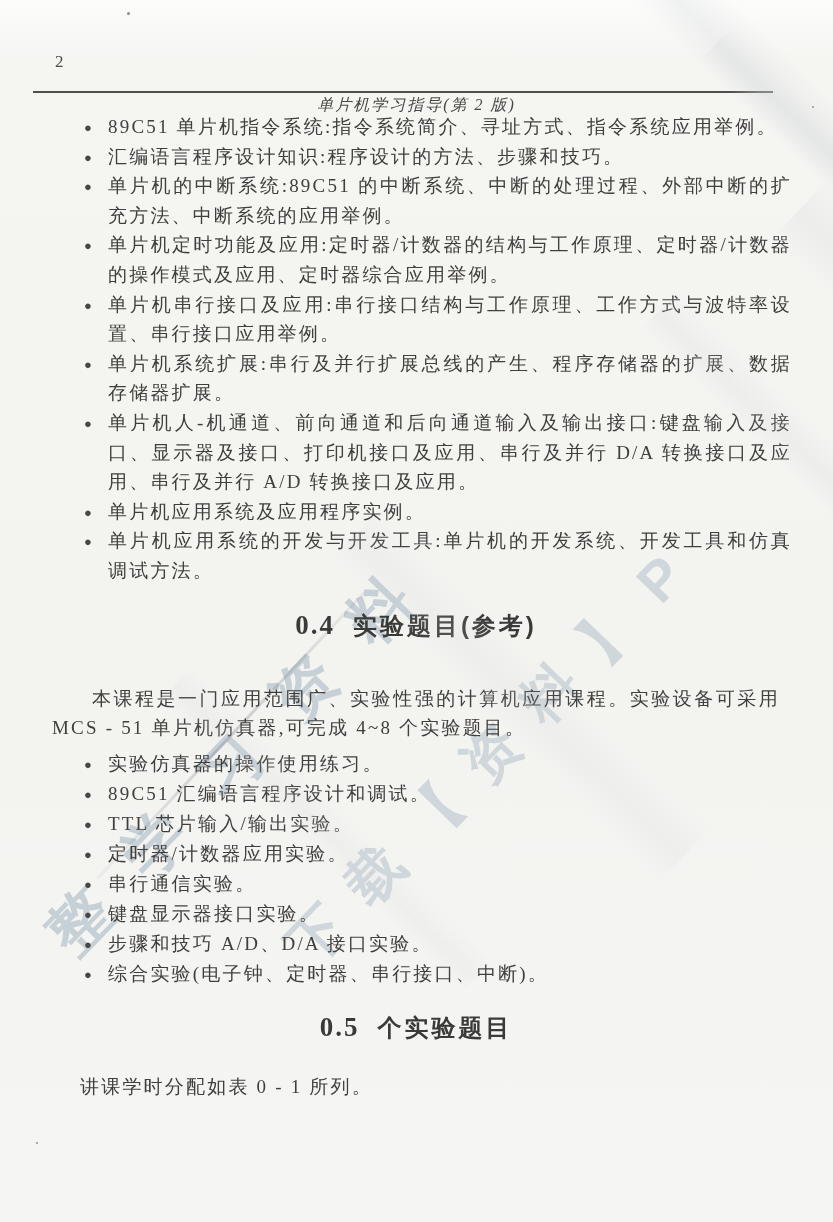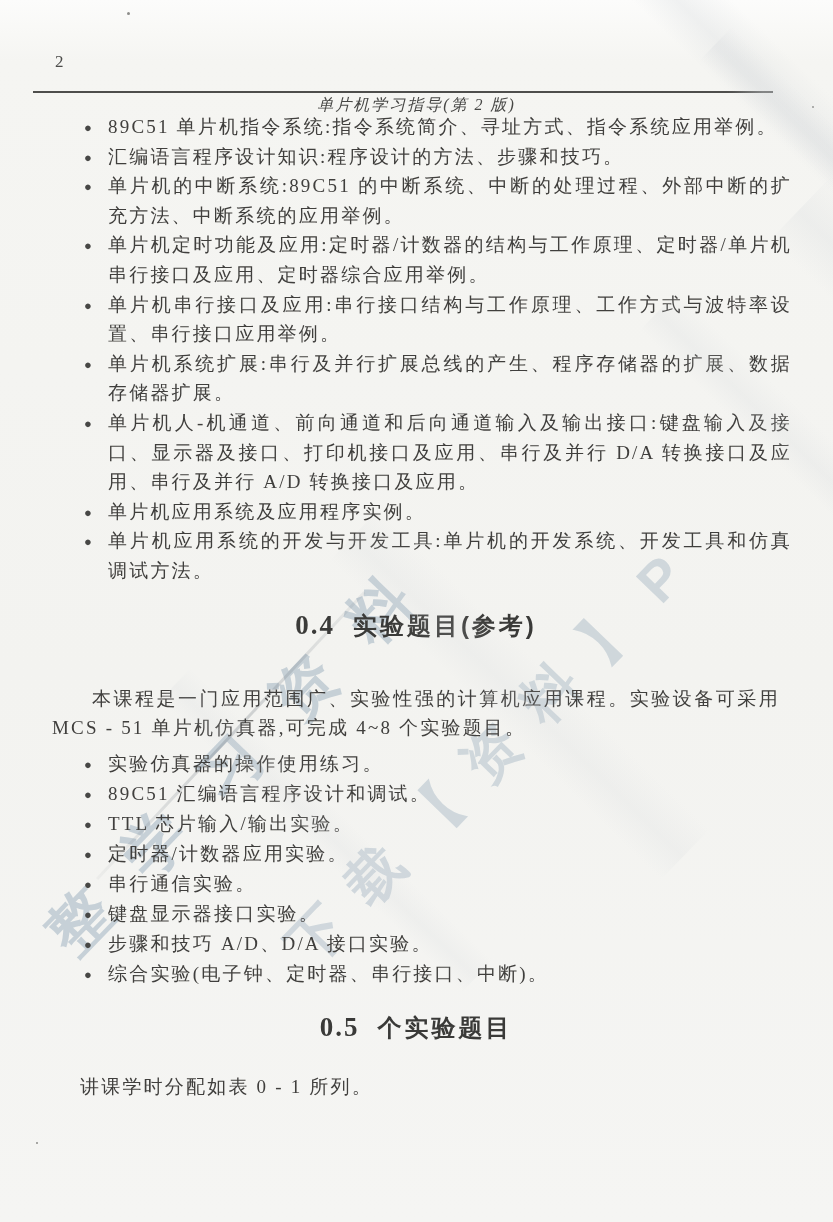--- a/index.html
+++ b/index.html
@@ -69,21 +69,21 @@
   <div class="page-number">2</div>
   <div class="running-title">单片机学习指导(第 2 版)</div>
   <div class="header-rule"></div>
 
   <div class="content">
 
     <ul class="topic-list bt">
       <li><span class="bullet">●</span><span>89C51 单片机指令系统:指令系统简介、寻址方式、指令系统应用举例。</span></li>
       <li><span class="bullet">●</span><span>汇编语言程序设计知识:程序设计的方法、步骤和技巧。</span></li>
       <li><span class="bullet">●</span><span>单片机的中断系统:89C51 的中断系统、中断的处理过程、外部中断的扩充方法、中断系统的应用举例。</span></li>
-      <li><span class="bullet">●</span><span>单片机定时功能及应用:定时器/计数器的结构与工作原理、定时器/单片机串行接口及应用、定时器综合应用举例。</span></li>
+      <li><span class="bullet">●</span><span>单片机定时功能及应用:定时器/计数器的结构与工作原理、定时器/计数器的操作模式及应用、定时器综合应用举例。</span></li>
       <li><span class="bullet">●</span><span>单片机串行接口及应用:串行接口结构与工作原理、工作方式与波特率设置、串行接口应用举例。</span></li>
       <li><span class="bullet">●</span><span>单片机系统扩展:串行及并行扩展总线的产生、程序存储器的扩展、数据存储器扩展。</span></li>
       <li><span class="bullet">●</span><span>单片机人-机通道、前向通道和后向通道输入及输出接口:键盘输入及接口、显示器及接口、打印机接口及应用、串行及并行 D/A 转换接口及应用、串行及并行 A/D 转换接口及应用。</span></li>
       <li><span class="bullet">●</span><span>单片机应用系统及应用程序实例。</span></li>
       <li><span class="bullet">●</span><span>单片机应用系统的开发与开发工具:单片机的开发系统、开发工具和仿真调试方法。</span></li>
     </ul>
 
     <h2 class="section-heading h04">
       <span class="num">0.4</span>
       <span class="ttl">实验题目(参考)</span>

